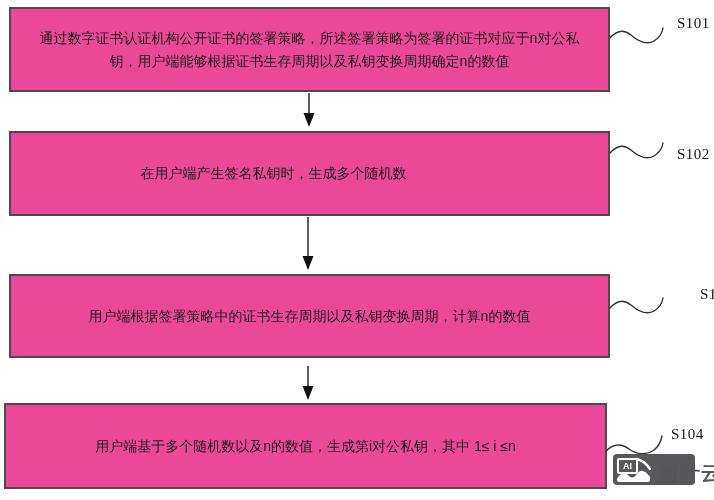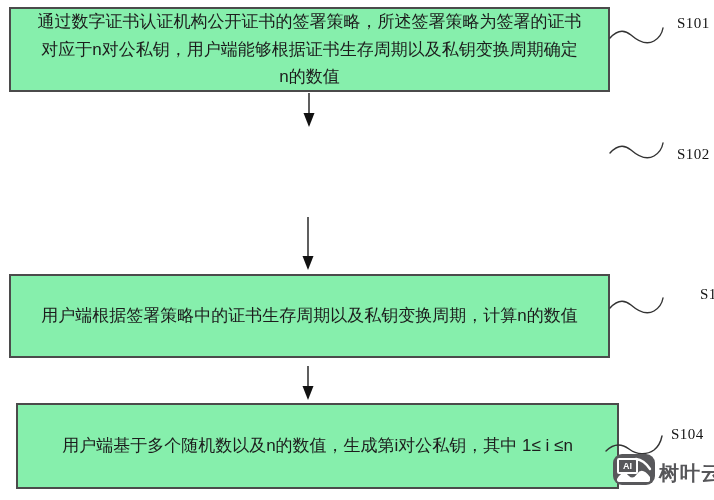--- a/index.html
+++ b/index.html
@@ -10,35 +10,35 @@
     background: #ffffff;
     font-family: "Liberation Sans", sans-serif;
     overflow: hidden;
   }
   .step-box {
     position: absolute;
     left: 9px;
     width: 601px;
     box-sizing: border-box;
     border: 2px solid #4b4b4b;
-    background: #86efac;
+    background: #ec4899;
     display: flex;
     align-items: center;
     justify-content: center;
     text-align: center;
     color: #1c1c1c;
-    font-size: 17px;
+    font-size: 14px;
     line-height: 1.62;
     padding: 0 26px;
     z-index: 1;
   }
   #box-s101 { top: 7px;   height: 85px; }
   #box-s102 { top: 131px; height: 85px; }
   #box-s103 { top: 274px; height: 84px; }
-  #box-s104 { top: 403px; height: 86px; left: 4px; width: 603px; margin-left: 12px; }
+  #box-s104 { top: 403px; height: 86px; left: 4px; width: 603px; }
   #box-s102 .box-text { transform: translateX(-36px); }
   .step-label {
     position: absolute;
     font-family: "Liberation Serif", serif;
     font-size: 15px;
     color: #141414;
     letter-spacing: 0.5px;
     z-index: 2;
   }
   #label-s101 { left: 677px; top: 15px; }
@@ -52,22 +52,23 @@
     z-index: 2;
     pointer-events: none;
   }
   .logo {
     position: absolute;
     left: 613px;
     top: 454px;
     width: 42px;
     height: 31px;
     background: #58585b;
-    border-radius: 9px;
+    border-radius: 4px;
     z-index: 3;
+    padding-left: 40px;
   }
   .logo-ai {
     position: absolute;
     left: 4px; top: 4px;
     width: 17px; height: 12px;
     border: 2px solid #ffffff;
     border-radius: 2px;
     color: #ffffff;
     font-weight: bold;
     font-size: 9px;
@@ -93,20 +94,23 @@
     white-space: nowrap;
   }
 </style>
 </head>
 <body>
 
 <div class="canvas">
 
   <div class="step-box" id="box-s101">
     <span class="box-text">通过数字证书认证机构公开证书的签署策略，所述签署策略为签署的证书对应于n对公私钥，用户端能够根据证书生存周期以及私钥变换周期确定n的数值</span>
+  </div>
+  <div class="step-box" id="box-s102">
+    <span class="box-text">在用户端产生签名私钥时，生成多个随机数</span>
   </div>
   <div class="step-box" id="box-s103">
     <span class="box-text">用户端根据签署策略中的证书生存周期以及私钥变换周期，计算n的数值</span>
   </div>
   <div class="step-box" id="box-s104">
     <span class="box-text">用户端基于多个随机数以及n的数值，生成第i对公私钥，其中 1≤ i ≤n</span>
   </div>
 
   <div class="step-label" id="label-s101">S101</div>
   <div class="step-label" id="label-s102">S102</div>

